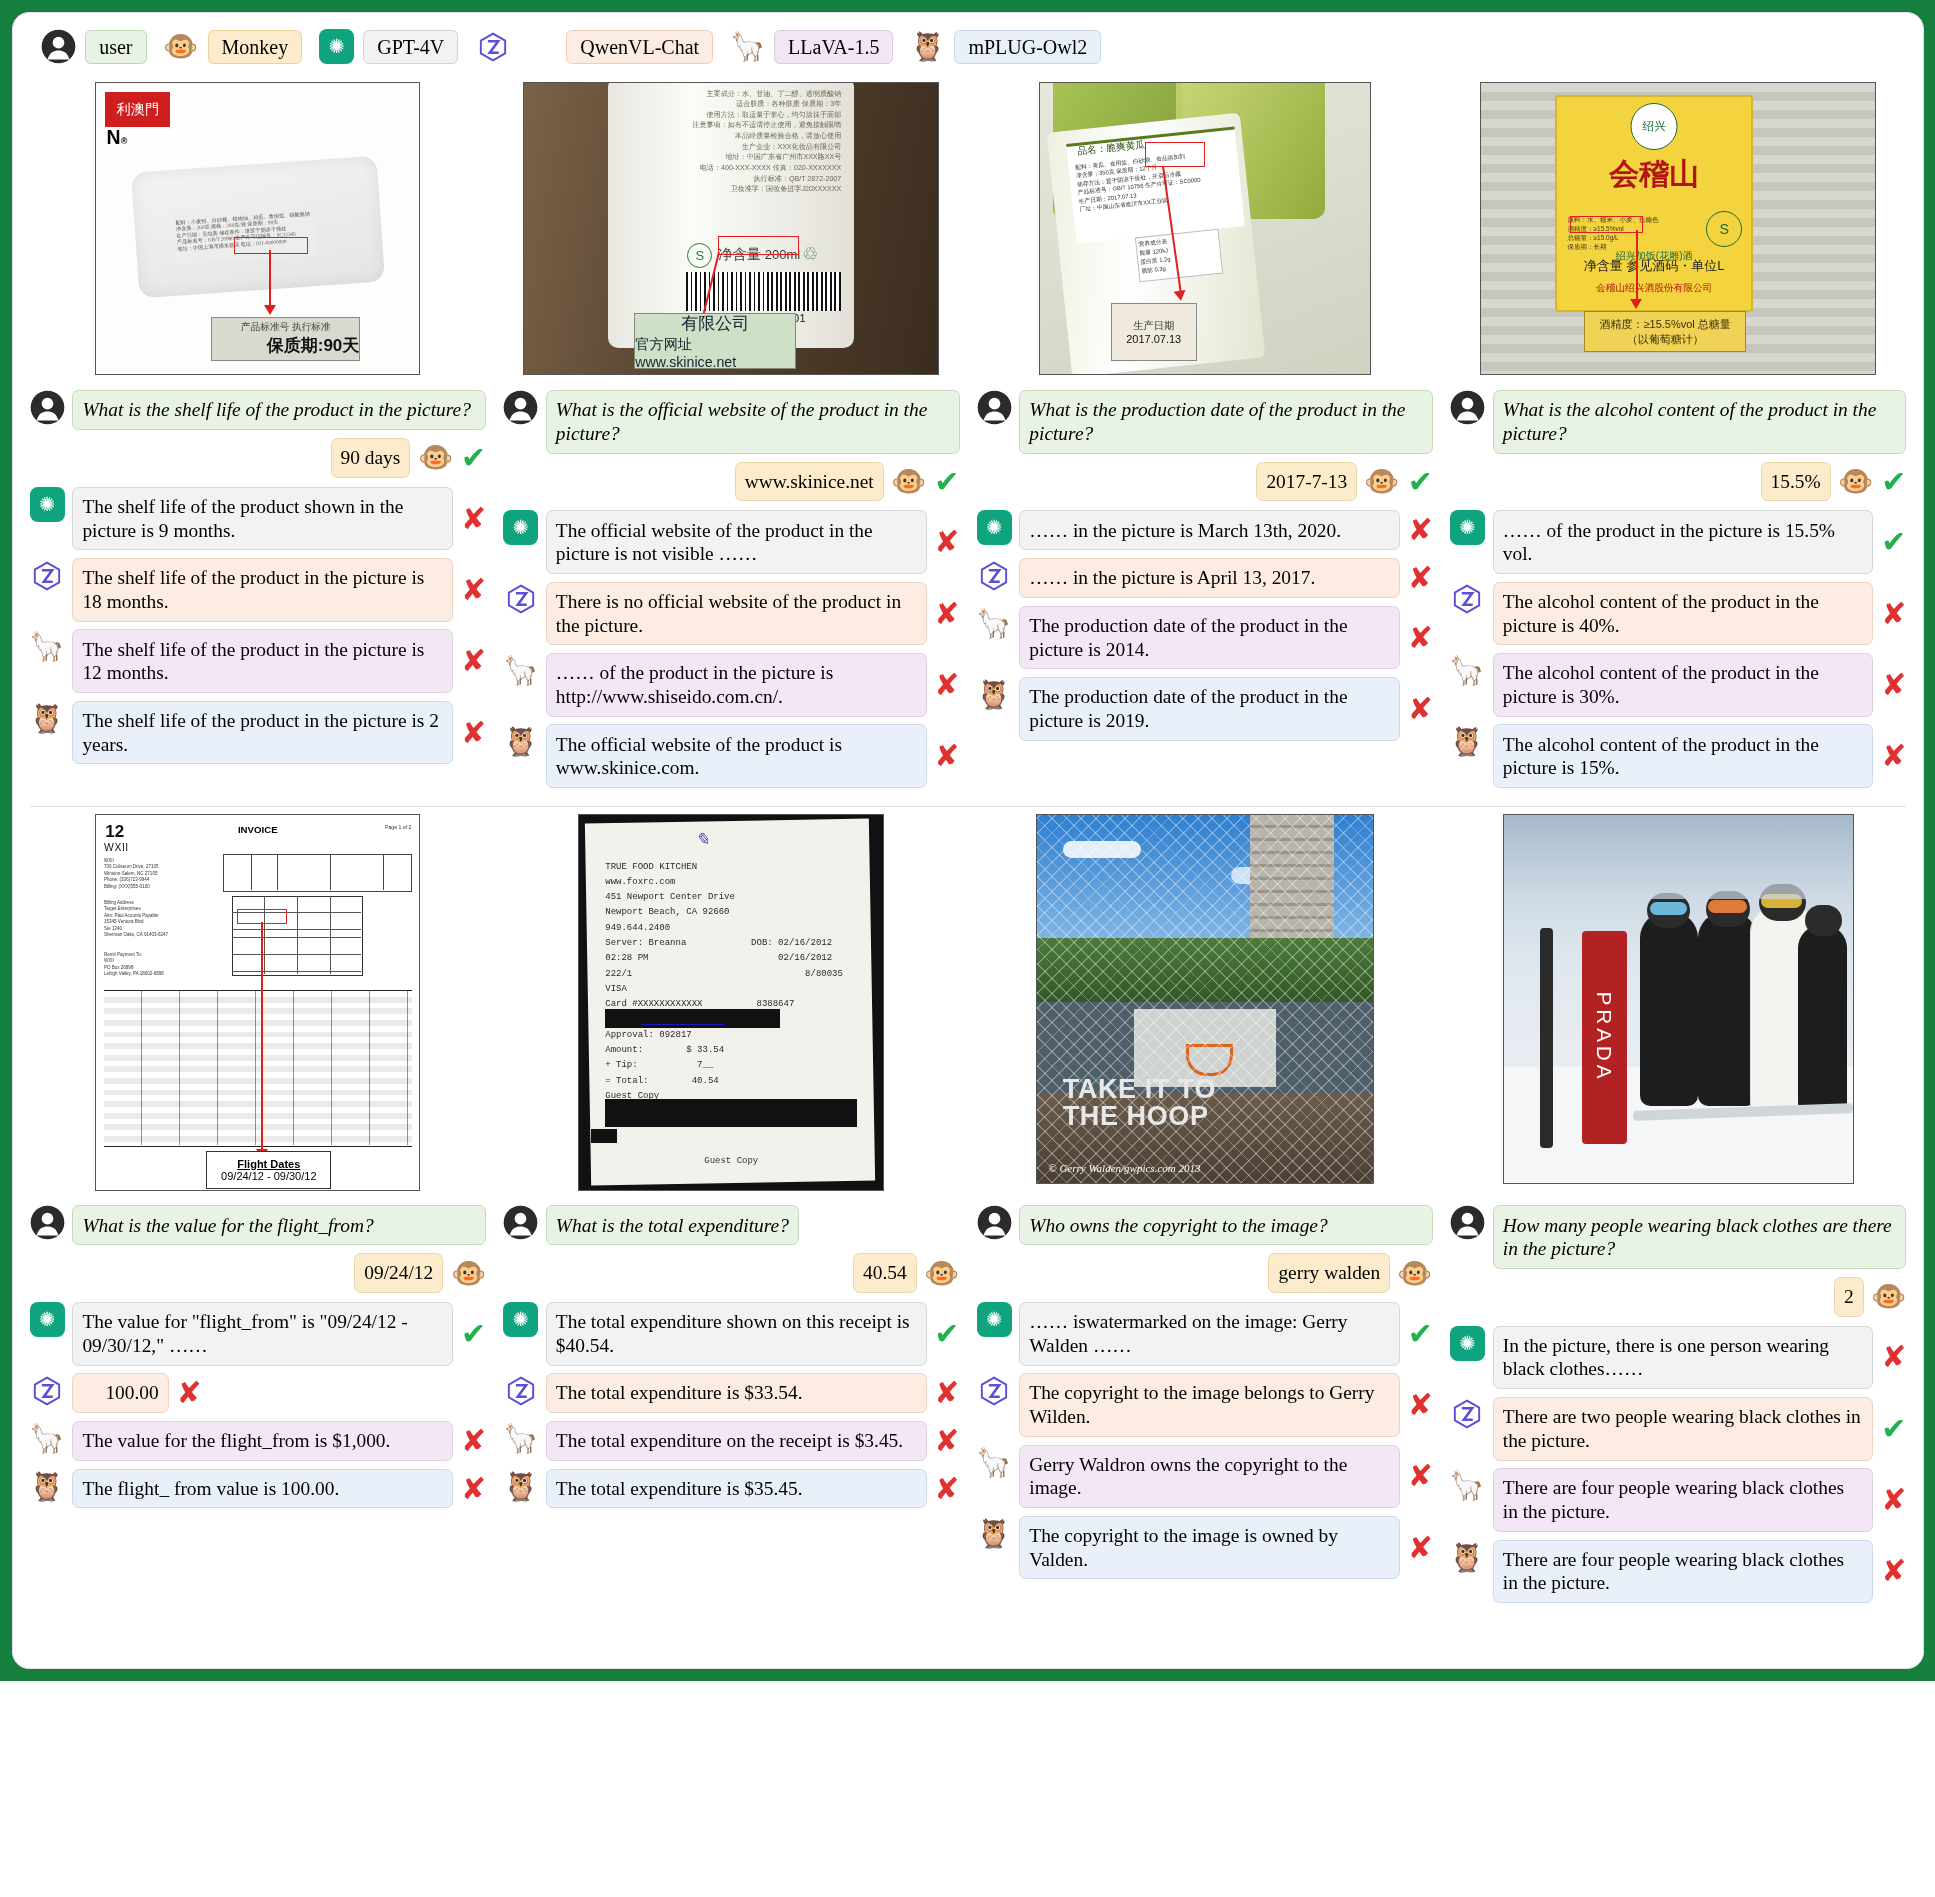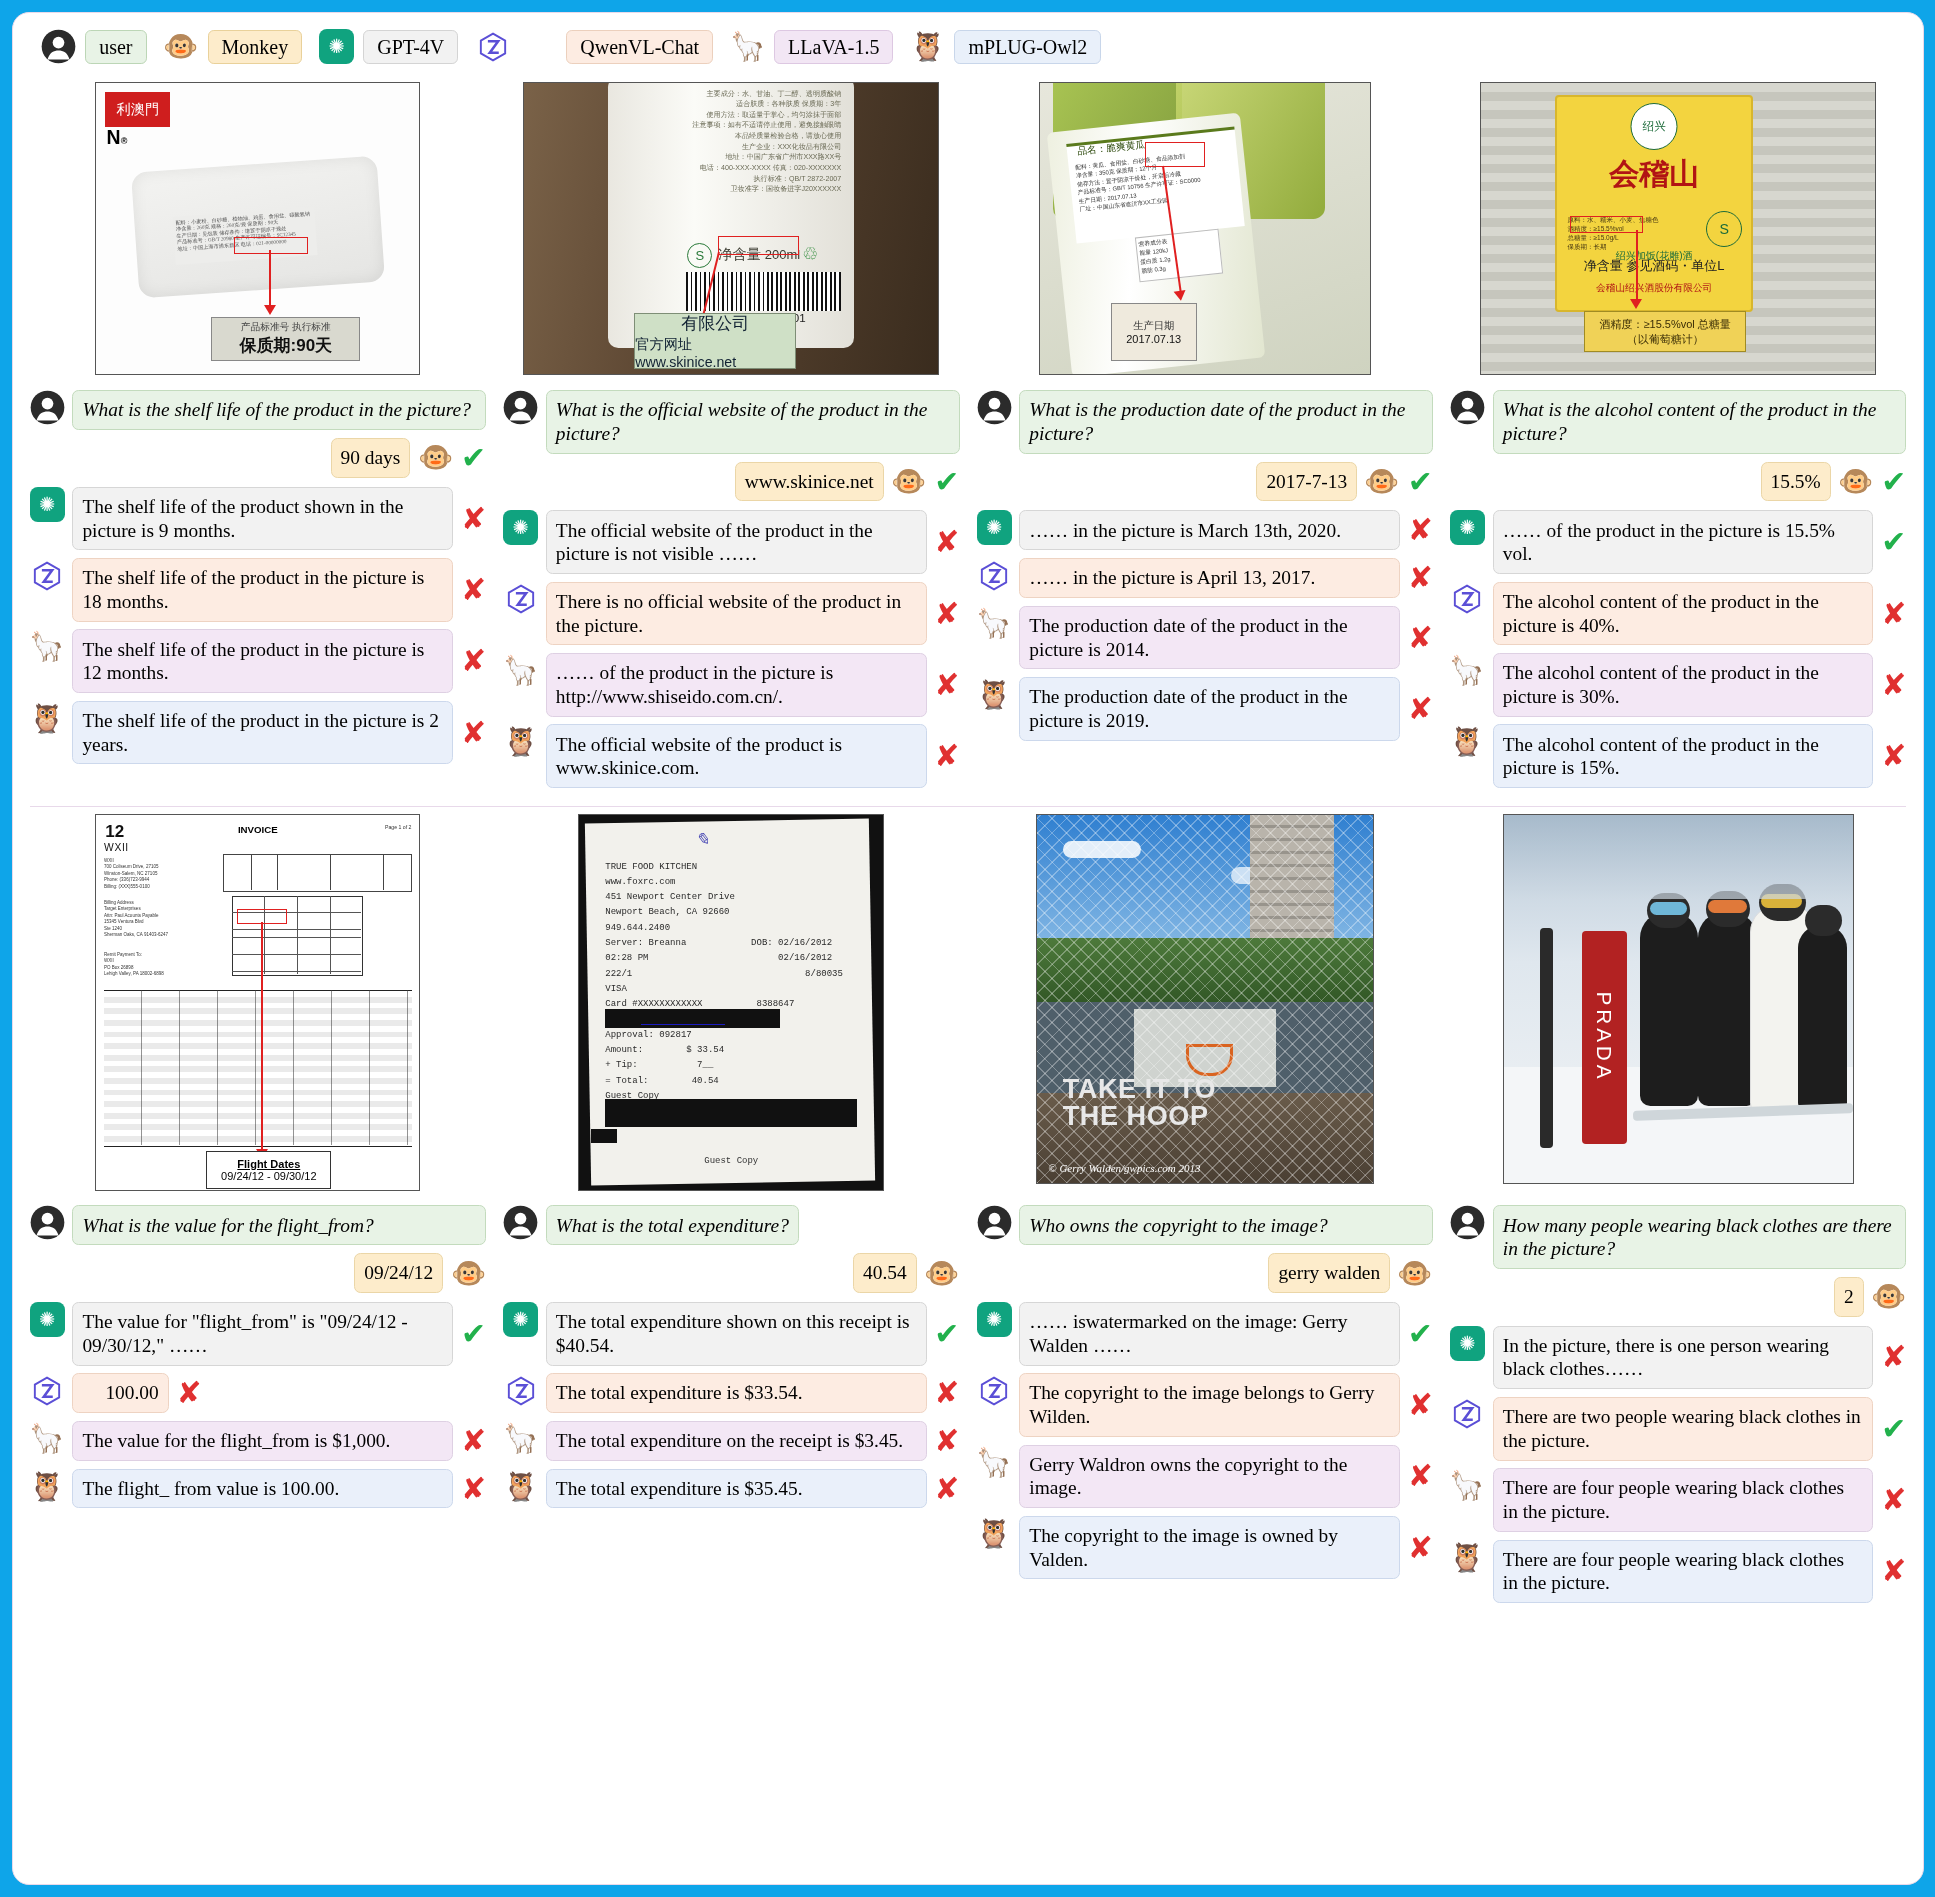--- a/index.html
+++ b/index.html
@@ -1,17 +1,17 @@
 <!DOCTYPE html>
 <html style="font-size:10.3px"><head>
 <meta charset="utf-8">
 <style>
   html,body{margin:0;padding:0;background:#ffffff;}
   body{width:1936px;height:1897px;font-family:"Liberation Serif",serif;}
-  .page{width:1936px;height:1897px;box-sizing:border-box;padding:11.6px;background:#0ea5e9;}
+  .page{width:1936px;height:1681px;box-sizing:border-box;padding:11.6px;background:#15803d;}
   .frame{border:1.9px solid #e8d9ea;border-radius:17px;width:100%;height:100%;box-sizing:border-box;padding:11.6px 17px;position:relative;background:#fff;}
 
   
   .legend{display:flex;align-items:center;gap:17px;padding:5.2px 11.6px 0 11.6px;}
   .legend-item{display:flex;align-items:center;gap:9px;}
   .legend-chip{border:1px solid #cfcfcf;border-radius:5.8px;padding:5.8px 13px;font-size:20px;line-height:1;background:#fff;}
   .chip-user{background:#e8f3e6;border-color:#bcd6b6;}
   .chip-monkey{background:#fdeccb;border-color:#e9d19a;}
   .chip-gpt{background:#f2f2f2;border-color:#d4d4d4;}
   .chip-qwen{background:#fdece2;border-color:#ecd0bd;margin-left:47px;}
@@ -107,21 +107,21 @@
           <div style="position:absolute;left:9px;top:9px;width:65px;height:35px;background:#cf1e1e;color:#fff;font-size:14.2px;display:flex;align-items:center;justify-content:center;font-family:'Liberation Sans',sans-serif;">利澳門</div>
           <div style="position:absolute;left:10.3px;top:43px;font-size:19.4px;font-weight:bold;font-family:'Liberation Sans',sans-serif;">N<span style="font-size:9px;">®</span></div>
           <div style="position:absolute;left:39px;top:81px;width:246px;height:126px;background:linear-gradient(170deg,#f3f3f1,#e5e5e3);border-radius:15.5px;transform:rotate(-4deg);box-shadow:inset 0 0 15.5px rgba(0,0,0,.08);"></div>
           <div style="position:absolute;left:78px;top:129px;width:142px;height:48px;background:#ededeb;font-size:5.2px;color:#555;padding:2.6px;box-sizing:border-box;line-height:1.25;overflow:hidden;transform:rotate(-4deg);">
             配料：小麦粉、白砂糖、植物油、鸡蛋、食用盐、碳酸氢钠<br>净含量：260克 规格：260克/袋 保质期：90天<br>生产日期：见包装 储存条件：请置于阴凉干燥处<br>产品标准号：GB/T 20980 生产许可证编号：SC12345<br>地址：中国上海市浦东新区 电话：021-00000000
           </div>
           <div class="red-box" style="left:138px;top:154px;width:72px;height:14.2px;"></div>
           <div class="arrow" style="left:173px;top:167px;height:56px;"></div>
           <div style="position:absolute;left:115px;top:234px;width:149px;height:44px;background:#d9d9cf;border:0.6px solid #888;box-sizing:border-box;">
             <div style="font-size:9.7px;color:#444;text-align:center;padding-top:2.6px;font-family:'Liberation Sans',sans-serif;">产品标准号 执行标准</div>
-            <div style="font-size:17px;color:#111;text-align:center;font-family:'Liberation Sans',sans-serif;font-weight:bold;">保质期:90天</div>
+            <div style="font-size:17px;color:#111;text-align:right;font-family:'Liberation Sans',sans-serif;font-weight:bold;">保质期:90天</div>
           </div>
         </div>
       </div>
 
       <div class="qa">
         <div class="row">
           <span class="av user">
             <svg width="35" height="35" viewBox="0 0 54 54">
                   <circle cx="27" cy="27" r="26" fill="#2b2b2b"></circle>
                   <circle cx="27" cy="21" r="9" fill="#fff"></circle>

